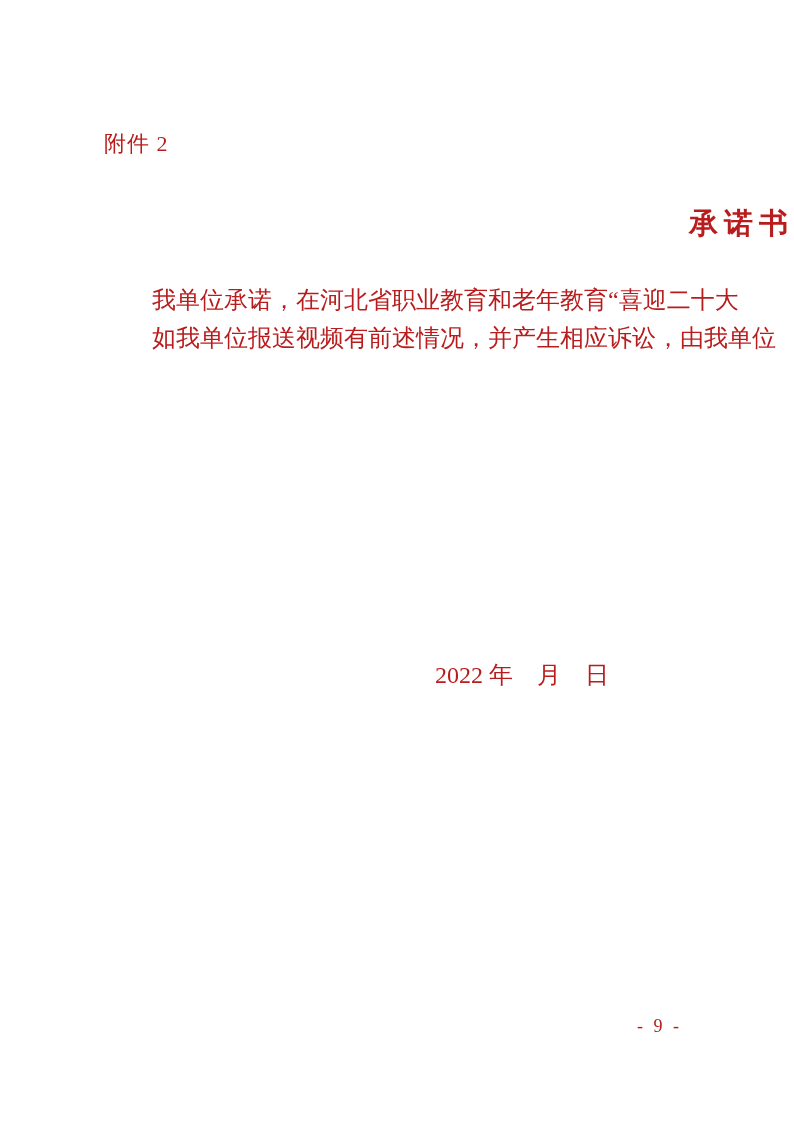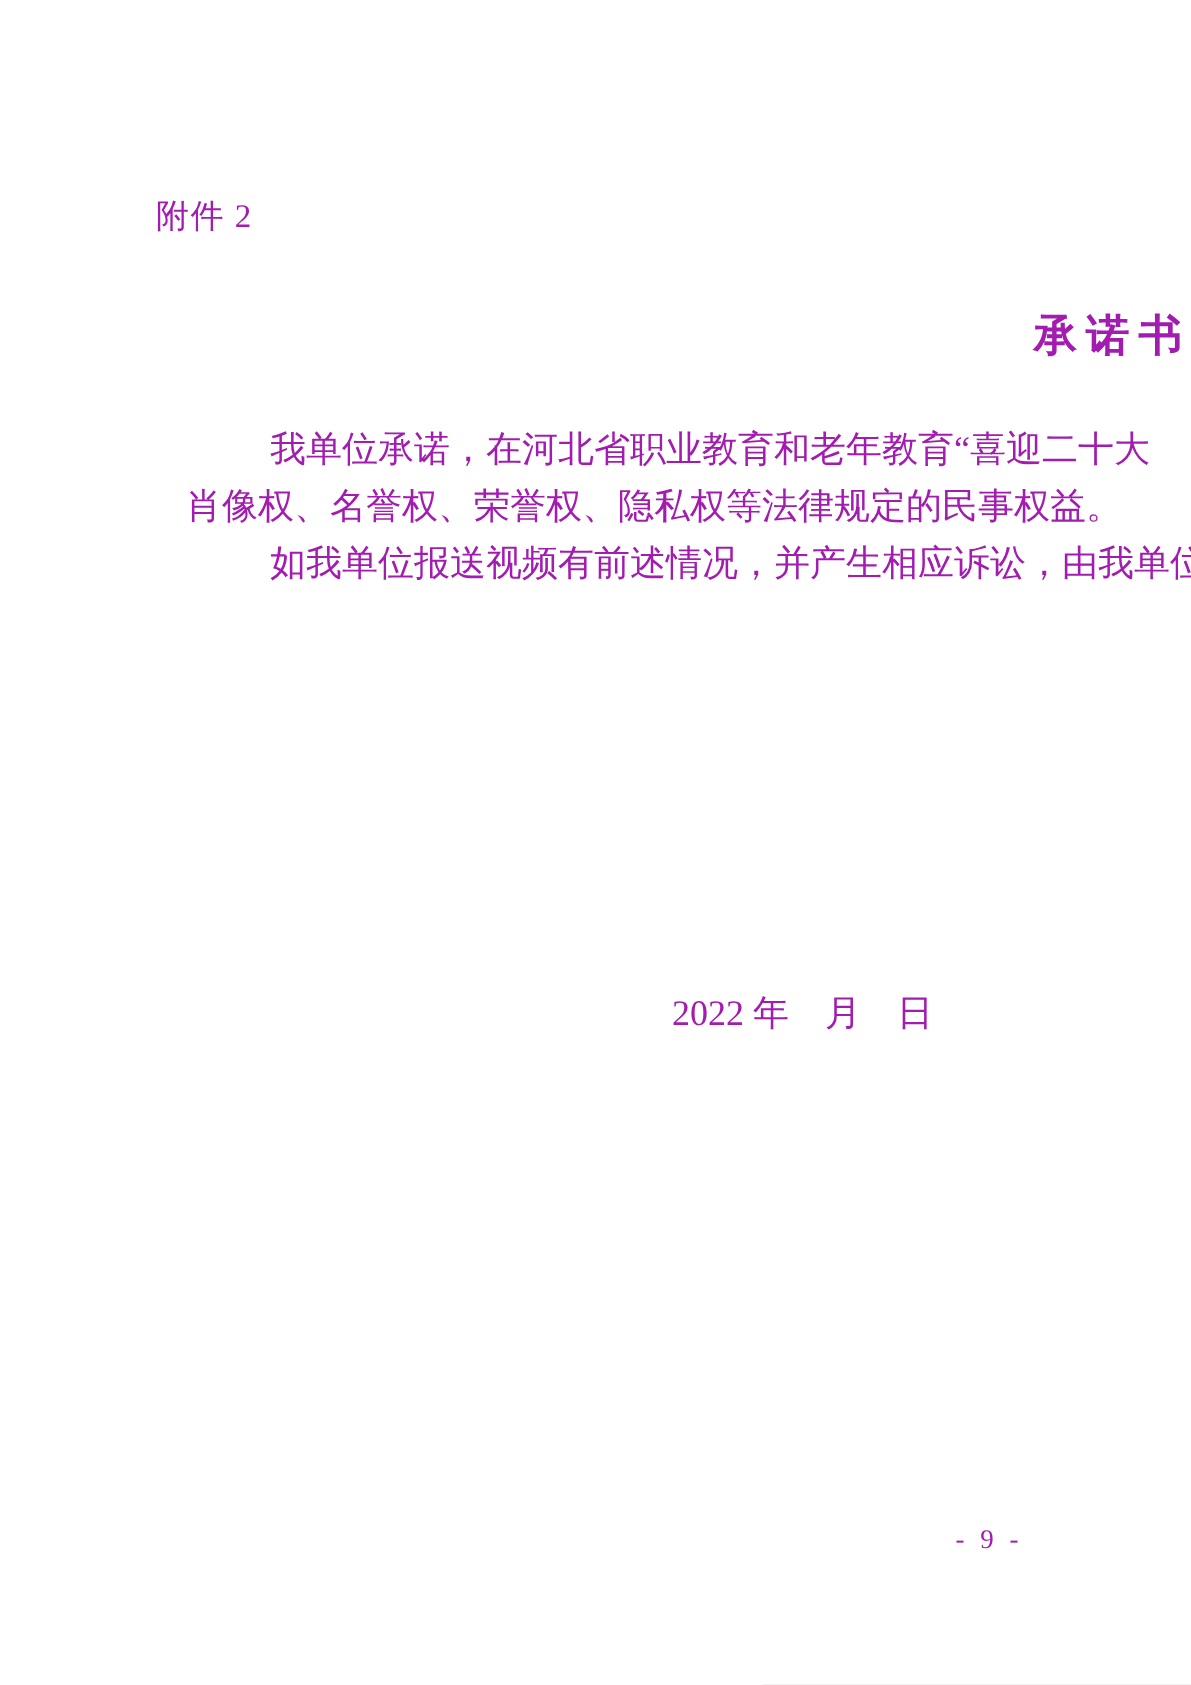--- a/index.html
+++ b/index.html
@@ -7,21 +7,21 @@
     padding: 0;
     background: #e8e8e8;
   }
   .page {
     position: relative;
     width: 794px;
     height: 1123px;
     margin: 0 auto;
     background: #ffffff;
     overflow: hidden;
-    color: #a21caf;
+    color: #b91c1c;
     font-family: "Liberation Serif", "DejaVu Serif", serif;
   }
   .attachment {
     position: absolute;
     left: 104px;
     top: 129px;
     font-size: 22px;
     letter-spacing: 1px;
     white-space: nowrap;
   }
@@ -40,35 +40,34 @@
   .body-text {
     position: absolute;
     left: 96px;
     top: 281px;
     width: 610px;
     font-size: 24px;
     line-height: 38px;
   }
   .line {
     white-space: nowrap;
-    margin-left: 28px;
   }
   .indent {
     padding-left: 56px;
   }
   .signature {
     position: absolute;
     left: 96px;
     top: 577px;
     font-size: 24px;
     white-space: nowrap;
   }
   .date-line {
     position: absolute;
-    left: 448px;
+    left: 435px;
     top: 659px;
     font-size: 24px;
     white-space: nowrap;
   }
   .page-number {
     position: absolute;
     left: 637px;
     top: 1016px;
     font-size: 18px;
     letter-spacing: 3px;
@@ -79,21 +78,20 @@
 <body>
 
 <div class="page">
 
   <div class="attachment">附件 2</div>
 
   <div class="doc-title">承诺书</div>
 
   <div class="body-text">
     <div class="line indent">我单位承诺，在河北省职业教育和老年教育“喜迎二十大</div>
-    <div class="line">肖像权、名誉权、荣誉权、隐私权等法律规定的民事权益。</div>
     <div class="line indent">如我单位报送视频有前述情况，并产生相应诉讼，由我单位</div>
   </div>
 
 
   <div class="date-line">2022 年　月　日</div>
 
   <div class="page-number">- 9 -</div>
 
 </div>
 

